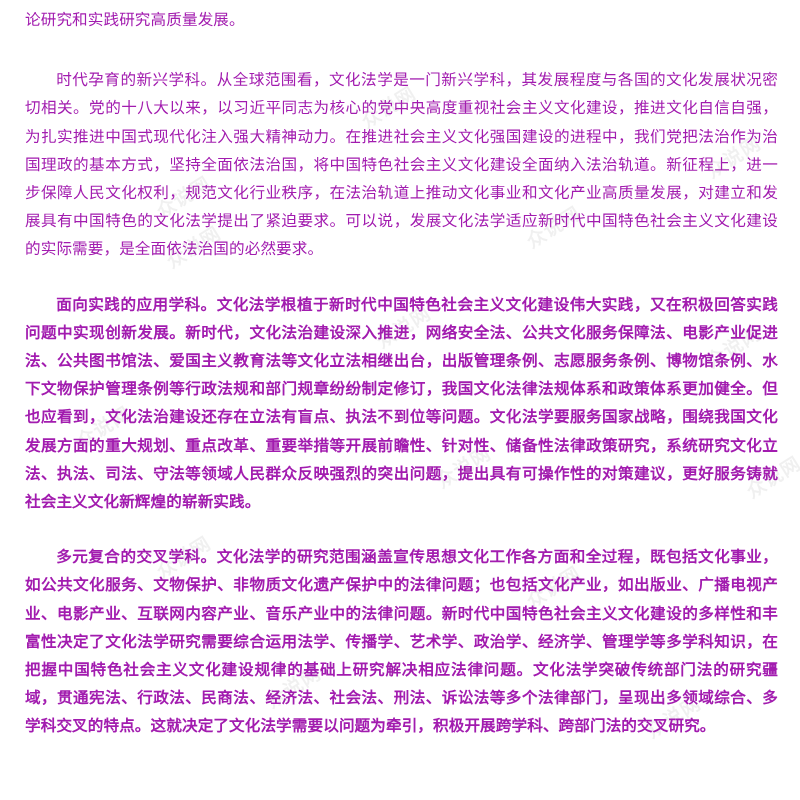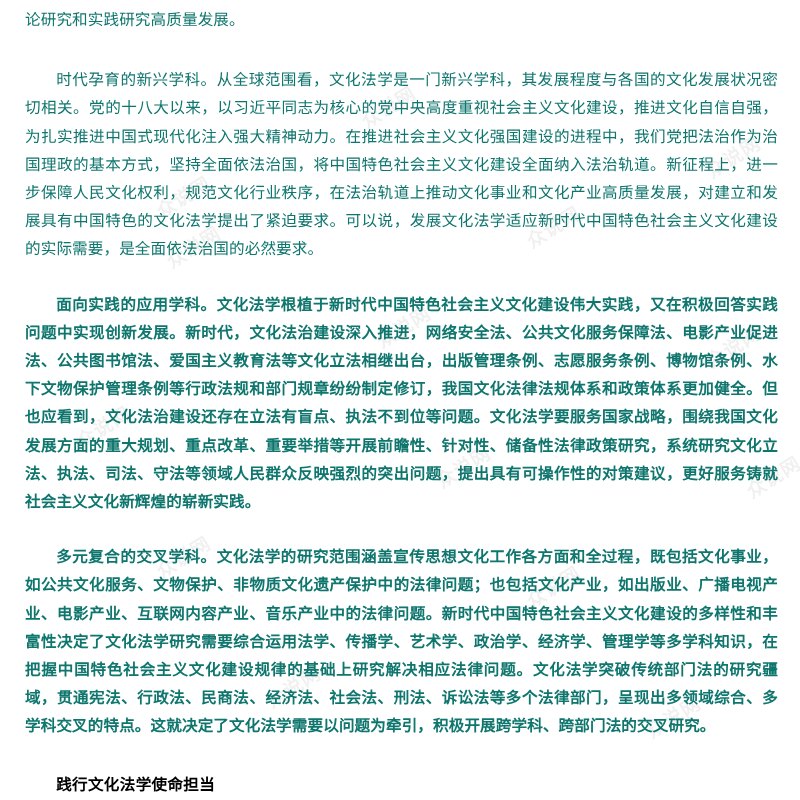--- a/index.html
+++ b/index.html
@@ -48,21 +48,21 @@
     position: relative;
     z-index: 1;
     padding: 0 22px 0 25px;
     box-sizing: border-box;
   }
 
   .para {
     margin: 0;
     font-size: 15.6px;
     line-height: 28.2px;
-    color: #0f766e;
+    color: #a21caf;
     text-align: justify;
     text-justify: inter-ideograph;
     letter-spacing: 0.1px;
     font-family: "Liberation Sans", "DejaVu Sans", sans-serif;
   }
 
   .para.indent {
     text-indent: 2em;
   }
 
@@ -122,16 +122,15 @@
   <div id="content">
 
     <p class="para first-line-block">论研究和实践研究高质量发展。</p>
 
     <p class="para indent para-gap-lg">时代孕育的新兴学科。从全球范围看，文化法学是一门新兴学科，其发展程度与各国的文化发展状况密切相关。党的十八大以来，以习近平同志为核心的党中央高度重视社会主义文化建设，推进文化自信自强，为扎实推进中国式现代化注入强大精神动力。在推进社会主义文化强国建设的进程中，我们党把法治作为治国理政的基本方式，坚持全面依法治国，将中国特色社会主义文化建设全面纳入法治轨道。新征程上，进一步保障人民文化权利，规范文化行业秩序，在法治轨道上推动文化事业和文化产业高质量发展，对建立和发展具有中国特色的文化法学提出了紧迫要求。可以说，发展文化法学适应新时代中国特色社会主义文化建设的实际需要，是全面依法治国的必然要求。</p>
 
     <p class="para indent para-gap-md">面向实践的应用学科。文化法学根植于新时代中国特色社会主义文化建设伟大实践，又在积极回答实践问题中实现创新发展。新时代，文化法治建设深入推进，网络安全法、公共文化服务保障法、电影产业促进法、公共图书馆法、爱国主义教育法等文化立法相继出台，出版管理条例、志愿服务条例、博物馆条例、水下文物保护管理条例等行政法规和部门规章纷纷制定修订，我国文化法律法规体系和政策体系更加健全。但也应看到，文化法治建设还存在立法有盲点、执法不到位等问题。文化法学要服务国家战略，围绕我国文化发展方面的重大规划、重点改革、重要举措等开展前瞻性、针对性、储备性法律政策研究，系统研究文化立法、执法、司法、守法等领域人民群众反映强烈的突出问题，提出具有可操作性的对策建议，更好服务铸就社会主义文化新辉煌的崭新实践。</p>
 
     <p class="para indent para-gap-md">多元复合的交叉学科。文化法学的研究范围涵盖宣传思想文化工作各方面和全过程，既包括文化事业，如公共文化服务、文物保护、非物质文化遗产保护中的法律问题；也包括文化产业，如出版业、广播电视产业、电影产业、互联网内容产业、音乐产业中的法律问题。新时代中国特色社会主义文化建设的多样性和丰富性决定了文化法学研究需要综合运用法学、传播学、艺术学、政治学、经济学、管理学等多学科知识，在把握中国特色社会主义文化建设规律的基础上研究解决相应法律问题。文化法学突破传统部门法的研究疆域，贯通宪法、行政法、民商法、经济法、社会法、刑法、诉讼法等多个法律部门，呈现出多领域综合、多学科交叉的特点。这就决定了文化法学需要以问题为牵引，积极开展跨学科、跨部门法的交叉研究。</p>
 
-    <h2 class="section-heading heading-gap">践行文化法学使命担当</h2>
 
   </div>
 </div>
 
 </body></html>

